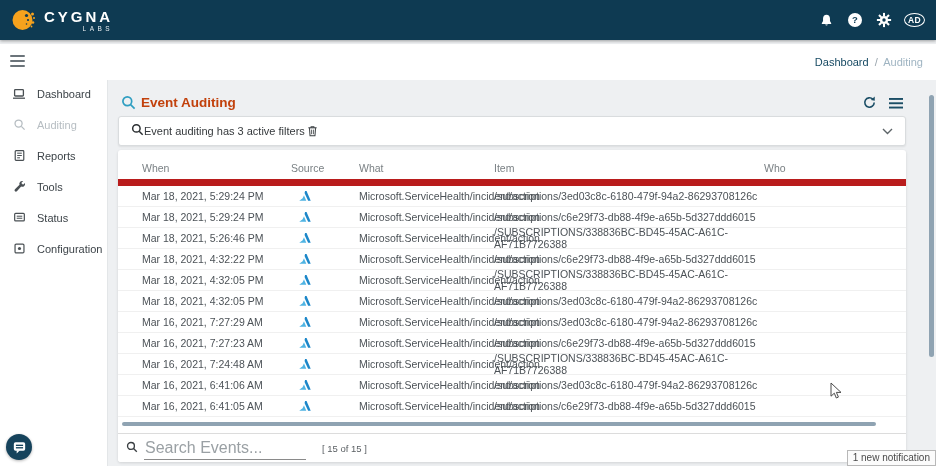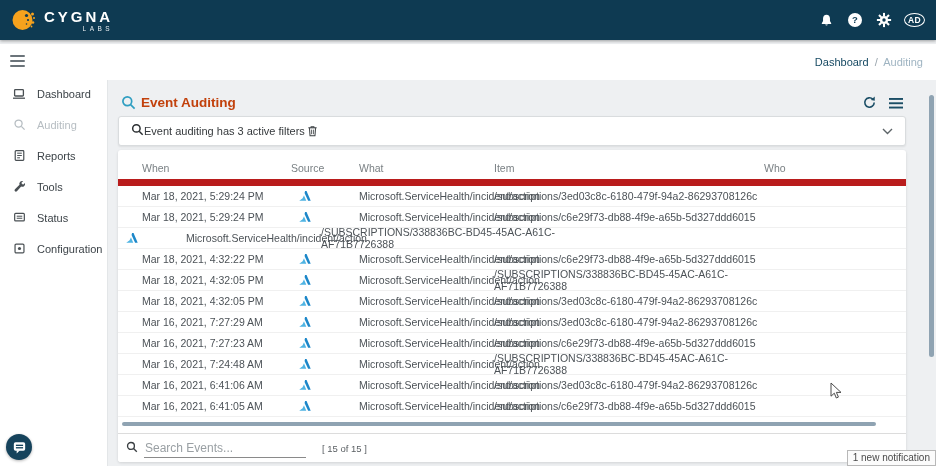--- a/index.html
+++ b/index.html
@@ -63,21 +63,21 @@
   .col-item  { width:270px; }
   .col-who   { flex:1; }
   .t-row { display:flex; align-items:center; height:21px; border-bottom:1px solid #f0f0f0;
            font-size:10.5px; color:#4c5257; cursor:pointer; }
   .t-row .col-source { display:flex; align-items:center; padding-left:8px; }
   .h-scroll { position:absolute; left:4px; top:272px; width:754px; height:4px;
               background:#8fa3b2; border-radius:2px; cursor:grab; }
   .card-footer { position:absolute; left:0; right:0; bottom:0; height:29px; border-top:1px solid #dcdcdc;
                  background:#fff; display:flex; align-items:center; padding-left:8px; }
   .search-events { border:none; border-bottom:1px solid #8a8a8a; width:162px; margin-left:6px;
-                   font-size:12px; color:#333; padding:2px 1px; outline:none; background:transparent;
+                   font-size:16px; color:#333; padding:2px 1px; outline:none; background:transparent;
                    font-family:"Liberation Sans", sans-serif; }
   .search-events::placeholder { color:#9aa0a4; }
   .row-count { font-size:9.5px; color:#5a5f63; margin-left:16px; }
 
   
   .v-scroll { position:absolute; right:2px; top:95px; width:5px; height:262px;
               background:#8fa3b2; border-radius:3px; cursor:grab; z-index:7; }
   .chat-fab { position:absolute; left:6px; top:434px; width:26px; height:26px; border-radius:50%;
               background:#16435c; display:flex; align-items:center; justify-content:center;
               box-shadow:0 1px 3px rgba(0,0,0,.3); cursor:pointer; z-index:8; }
@@ -286,20 +286,21 @@
           <polygon points="6.6,0 8.2,0 12.8,10.6 9.9,10.6 6.0,2.2" fill="#1c87c9"></polygon>
           <polygon points="6.2,2.9 3.9,8.1 0.2,10.6 7.9,10.6 5.4,5.0" fill="#4fb4e3"></polygon>
         </svg>
       </span>
       <span class="col-what">Microsoft.ServiceHealth/incident/action</span>
       <span class="col-item">/subscriptions/c6e29f73-db88-4f9e-a65b-5d327ddd6015</span>
       <span class="col-who"></span>
     </div>
 
     <div class="t-row">
+      <span class="col-when">Mar 18, 2021, 5:26:46 PM</span>
       <span class="col-source">
         <svg width="12" height="10" viewBox="0 0 13 11">
           <polygon points="6.6,0 8.2,0 12.8,10.6 9.9,10.6 6.0,2.2" fill="#1c87c9"></polygon>
           <polygon points="6.2,2.9 3.9,8.1 0.2,10.6 7.9,10.6 5.4,5.0" fill="#4fb4e3"></polygon>
         </svg>
       </span>
       <span class="col-what">Microsoft.ServiceHealth/incident/action</span>
       <span class="col-item">/SUBSCRIPTIONS/338836BC-BD45-45AC-A61C-AF71B7726388</span>
       <span class="col-who"></span>
     </div>

